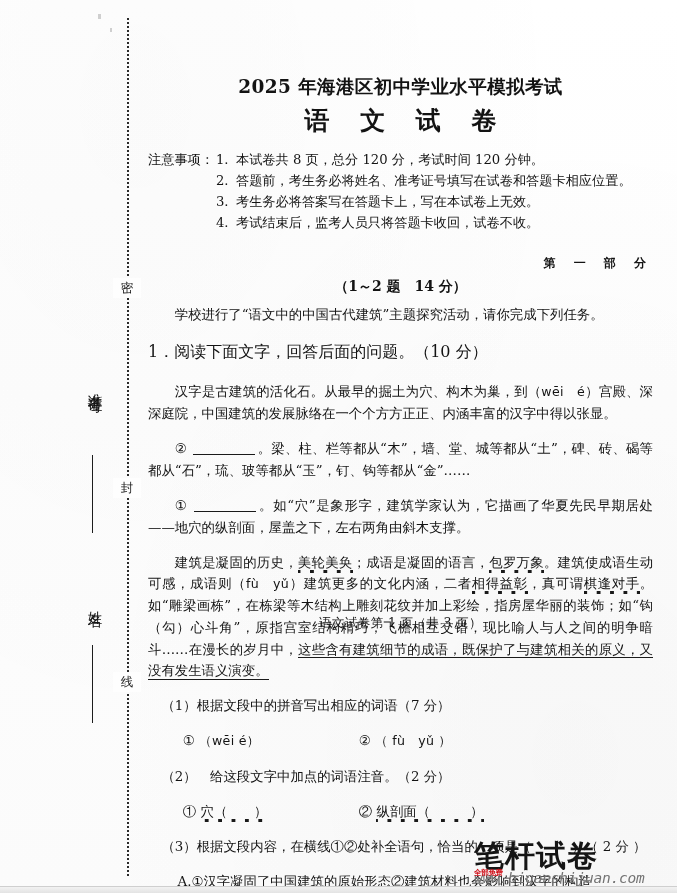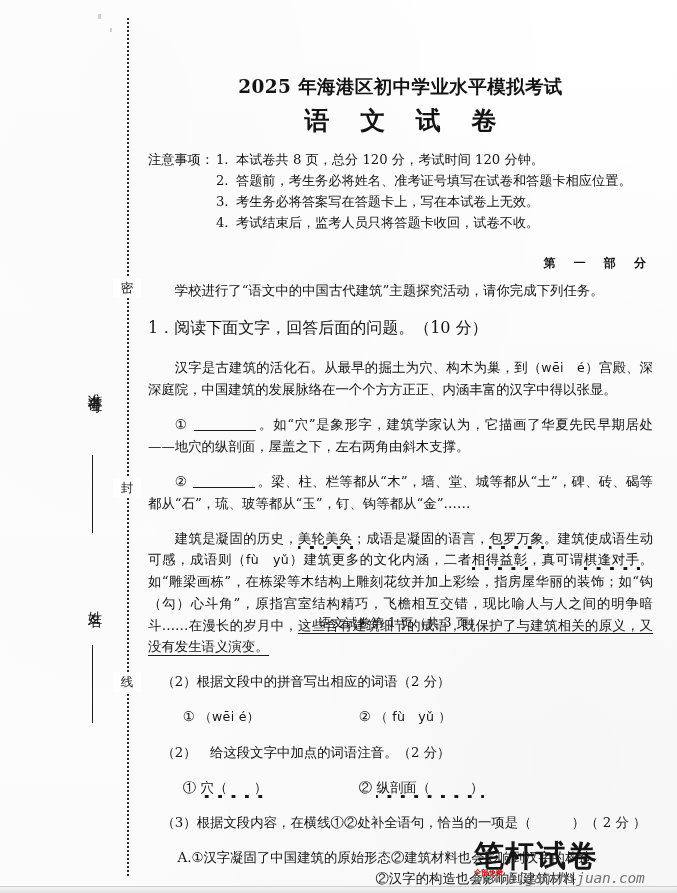--- a/index.html
+++ b/index.html
@@ -356,42 +356,43 @@
         <span class="notice-text">考生务必将答案写在答题卡上，写在本试卷上无效。</span>
       </div>
       <div class="notice-row">
         <span class="notice-label blank">注意事项：</span>
         <span class="notice-num">4.</span>
         <span class="notice-text">考试结束后，监考人员只将答题卡收回，试卷不收。</span>
       </div>
     </div>
 
     <h3 class="part-title">第 一 部 分</h3>
+    <div class="part-range">（1～2 题　14 分）</div>
 
     <p class="lead-in">学校进行了“语文中的中国古代建筑”主题探究活动，请你完成下列任务。</p>
 
     <p class="q-num">1．阅读下面文字，回答后面的问题。（10 分）</p>
 
     <p class="para">
       <span>汉字是古建筑的活化石。从最早的掘土为穴、构木为巢，到（</span><span class="py">wēi　é</span><span>）宫殿、深深庭院，中国建筑的发展脉络在一个个方方正正、内涵丰富的汉字中得以张显。</span>
+    </p>
+
+    <p class="para">
+      <span>②</span>
+      <span class="blank-line"></span><span>。梁、柱、栏等都从“木”，墙、堂、城等都从“土”，碑、砖、碣等都从“石”，琉、玻等都从“玉”，钉、钩等都从“金”……</span>
     </p>
 
     <p class="para">
       <span>①</span>
       <span class="blank-line"></span><span>。如“穴”是象形字，建筑学家认为，它描画了华夏先民早期居处——地穴的纵剖面，屋盖之下，左右两角由斜木支撑。</span>
     </p>
 
-    <p class="para">
-      <span>②</span>
-      <span class="blank-line"></span><span>。梁、柱、栏等都从“木”，墙、堂、城等都从“土”，碑、砖、碣等都从“石”，琉、玻等都从“玉”，钉、钩等都从“金”……</span>
-    </p>
-
     <p class="para"><span>建筑是凝固的历史，</span><span class="dotted-em">美轮美奂</span><span>；成语是凝固的语言，</span><span class="dotted-em">包罗万象</span><span>。建筑使成语生动可感，成语则（</span><span class="py">fù　yǔ</span><span>）建筑更多的文化内涵，二者</span><span class="dotted-em">相得益彰</span><span>，真可谓</span><span class="dotted-em">棋逢对手</span><span>。如“雕梁画栋”，在栋梁等木结构上雕刻花纹并加上彩绘，指房屋华丽的装饰；如“钩（勾）心斗角”，原指宫室结构精巧，飞檐相互交错，现比喻人与人之间的明争暗斗……在漫长的岁月中，</span><span class="u-line">这些含有建筑细节的成语，既保护了与建筑相关的原义，又没有发生语义演变。</span></p>
 
-    <p class="subq">（2）根据文段中的拼音写出相应的词语（2 分）</p>
+    <p class="subq">（1）根据文段中的拼音写出相应的词语（7 分）</p>
     <div class="subq-answers">
       <div class="ans-a">
         <span>①</span>
         <span class="py">（wēi  é）</span>
       </div>
       <div class="ans-b">
         <span>②</span>
         <span class="py">（ fù　yǔ ）</span>
       </div>
     </div>

